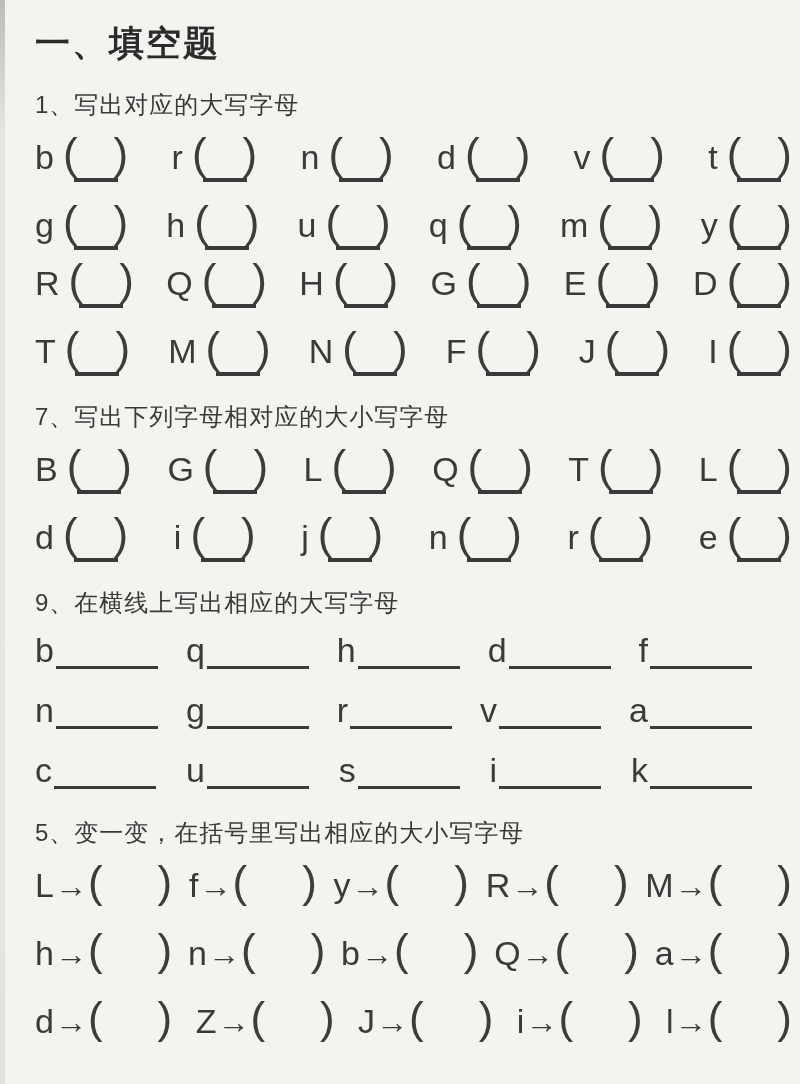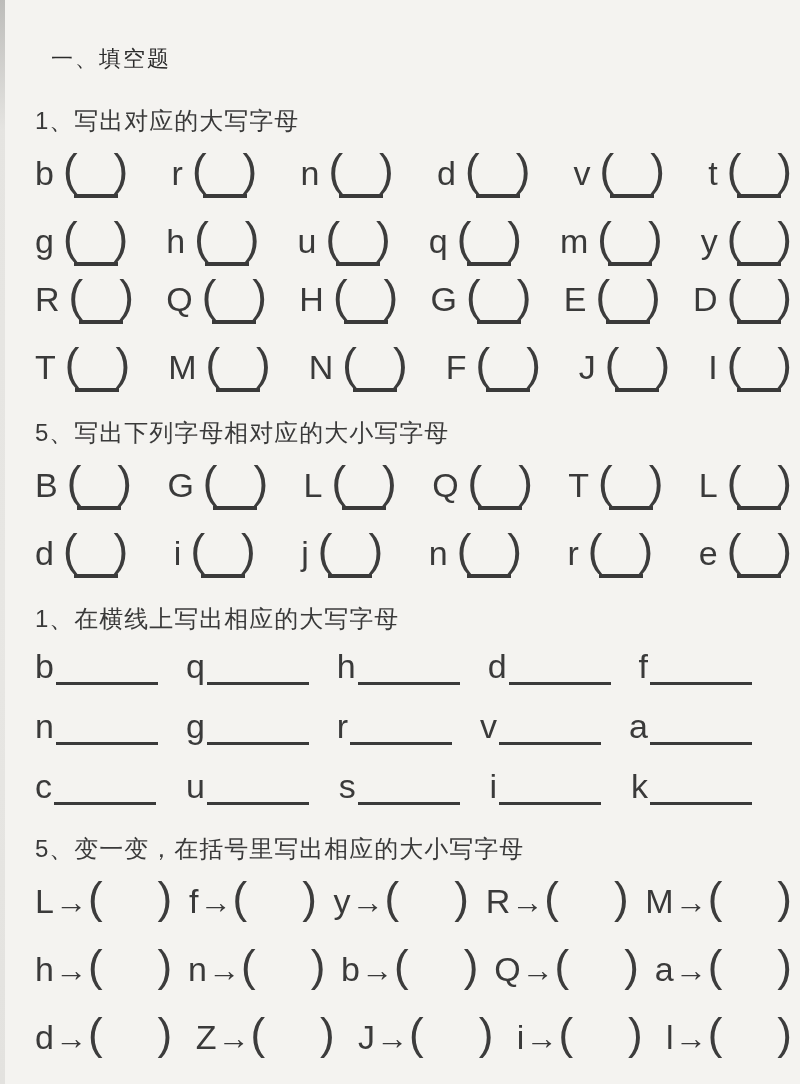--- a/index.html
+++ b/index.html
@@ -20,26 +20,26 @@
     left: 0; top: 0;
     width: 5px; height: 100%;
     background: linear-gradient(180deg, #8f8f8d 0%, #d9d8d5 12%, #dddcd9 60%, #d5d4d1 100%);
     opacity: 0.55;
   }
   .worksheet {
     padding: 22px 8px 0 35px;
     position: relative;
   }
   .title {
-    font-size: 22px;
-    font-weight: normal;
+    font-size: 35px;
+    font-weight: bold;
     color: #2b2b2b;
     line-height: 42px;
     letter-spacing: 2px;
-    margin: 16px;
+    margin: 0;
   }
   .heading {
     font-size: 24px;
     line-height: 38px;
     margin-top: 22px;
     letter-spacing: 1px;
   }
   .row {
     display: flex;
     justify-content: space-between;
@@ -123,40 +123,40 @@
         <div class="row">
           <span class="item"><span class="letter">T</span><span class="paren">(</span><span class="blank"></span><span class="paren">)</span></span>
           <span class="item"><span class="letter">M</span><span class="paren">(</span><span class="blank"></span><span class="paren">)</span></span>
           <span class="item"><span class="letter">N</span><span class="paren">(</span><span class="blank"></span><span class="paren">)</span></span>
           <span class="item"><span class="letter">F</span><span class="paren">(</span><span class="blank"></span><span class="paren">)</span></span>
           <span class="item"><span class="letter">J</span><span class="paren">(</span><span class="blank"></span><span class="paren">)</span></span>
           <span class="item"><span class="letter">I</span><span class="paren">(</span><span class="blank"></span><span class="paren">)</span></span>
         </div>
       </section>
       <section class="sec sec-paren-blank">
-        <div class="heading">5、写出下列字母相对应的大小写字母</div>
+        <div class="heading">7、写出下列字母相对应的大小写字母</div>
         <div class="row">
           <span class="item"><span class="letter">B</span><span class="paren">(</span><span class="blank"></span><span class="paren">)</span></span>
           <span class="item"><span class="letter">G</span><span class="paren">(</span><span class="blank"></span><span class="paren">)</span></span>
           <span class="item"><span class="letter">L</span><span class="paren">(</span><span class="blank"></span><span class="paren">)</span></span>
           <span class="item"><span class="letter">Q</span><span class="paren">(</span><span class="blank"></span><span class="paren">)</span></span>
           <span class="item"><span class="letter">T</span><span class="paren">(</span><span class="blank"></span><span class="paren">)</span></span>
           <span class="item"><span class="letter">L</span><span class="paren">(</span><span class="blank"></span><span class="paren">)</span></span>
         </div>
         <div class="row">
           <span class="item"><span class="letter">d</span><span class="paren">(</span><span class="blank"></span><span class="paren">)</span></span>
           <span class="item"><span class="letter">i</span><span class="paren">(</span><span class="blank"></span><span class="paren">)</span></span>
           <span class="item"><span class="letter">j</span><span class="paren">(</span><span class="blank"></span><span class="paren">)</span></span>
           <span class="item"><span class="letter">n</span><span class="paren">(</span><span class="blank"></span><span class="paren">)</span></span>
           <span class="item"><span class="letter">r</span><span class="paren">(</span><span class="blank"></span><span class="paren">)</span></span>
           <span class="item"><span class="letter">e</span><span class="paren">(</span><span class="blank"></span><span class="paren">)</span></span>
         </div>
       </section>
       <section class="sec sec-line-blank">
-        <div class="heading">1、在横线上写出相应的大写字母</div>
+        <div class="heading">9、在横线上写出相应的大写字母</div>
         <div class="row">
           <span class="item"><span class="letter">b</span><span class="uline"></span></span>
           <span class="item"><span class="letter">q</span><span class="uline"></span></span>
           <span class="item"><span class="letter">h</span><span class="uline"></span></span>
           <span class="item"><span class="letter">d</span><span class="uline"></span></span>
           <span class="item"><span class="letter">f</span><span class="uline"></span></span>
         </div>
         <div class="row">
           <span class="item"><span class="letter">n</span><span class="uline"></span></span>
           <span class="item"><span class="letter">g</span><span class="uline"></span></span>

